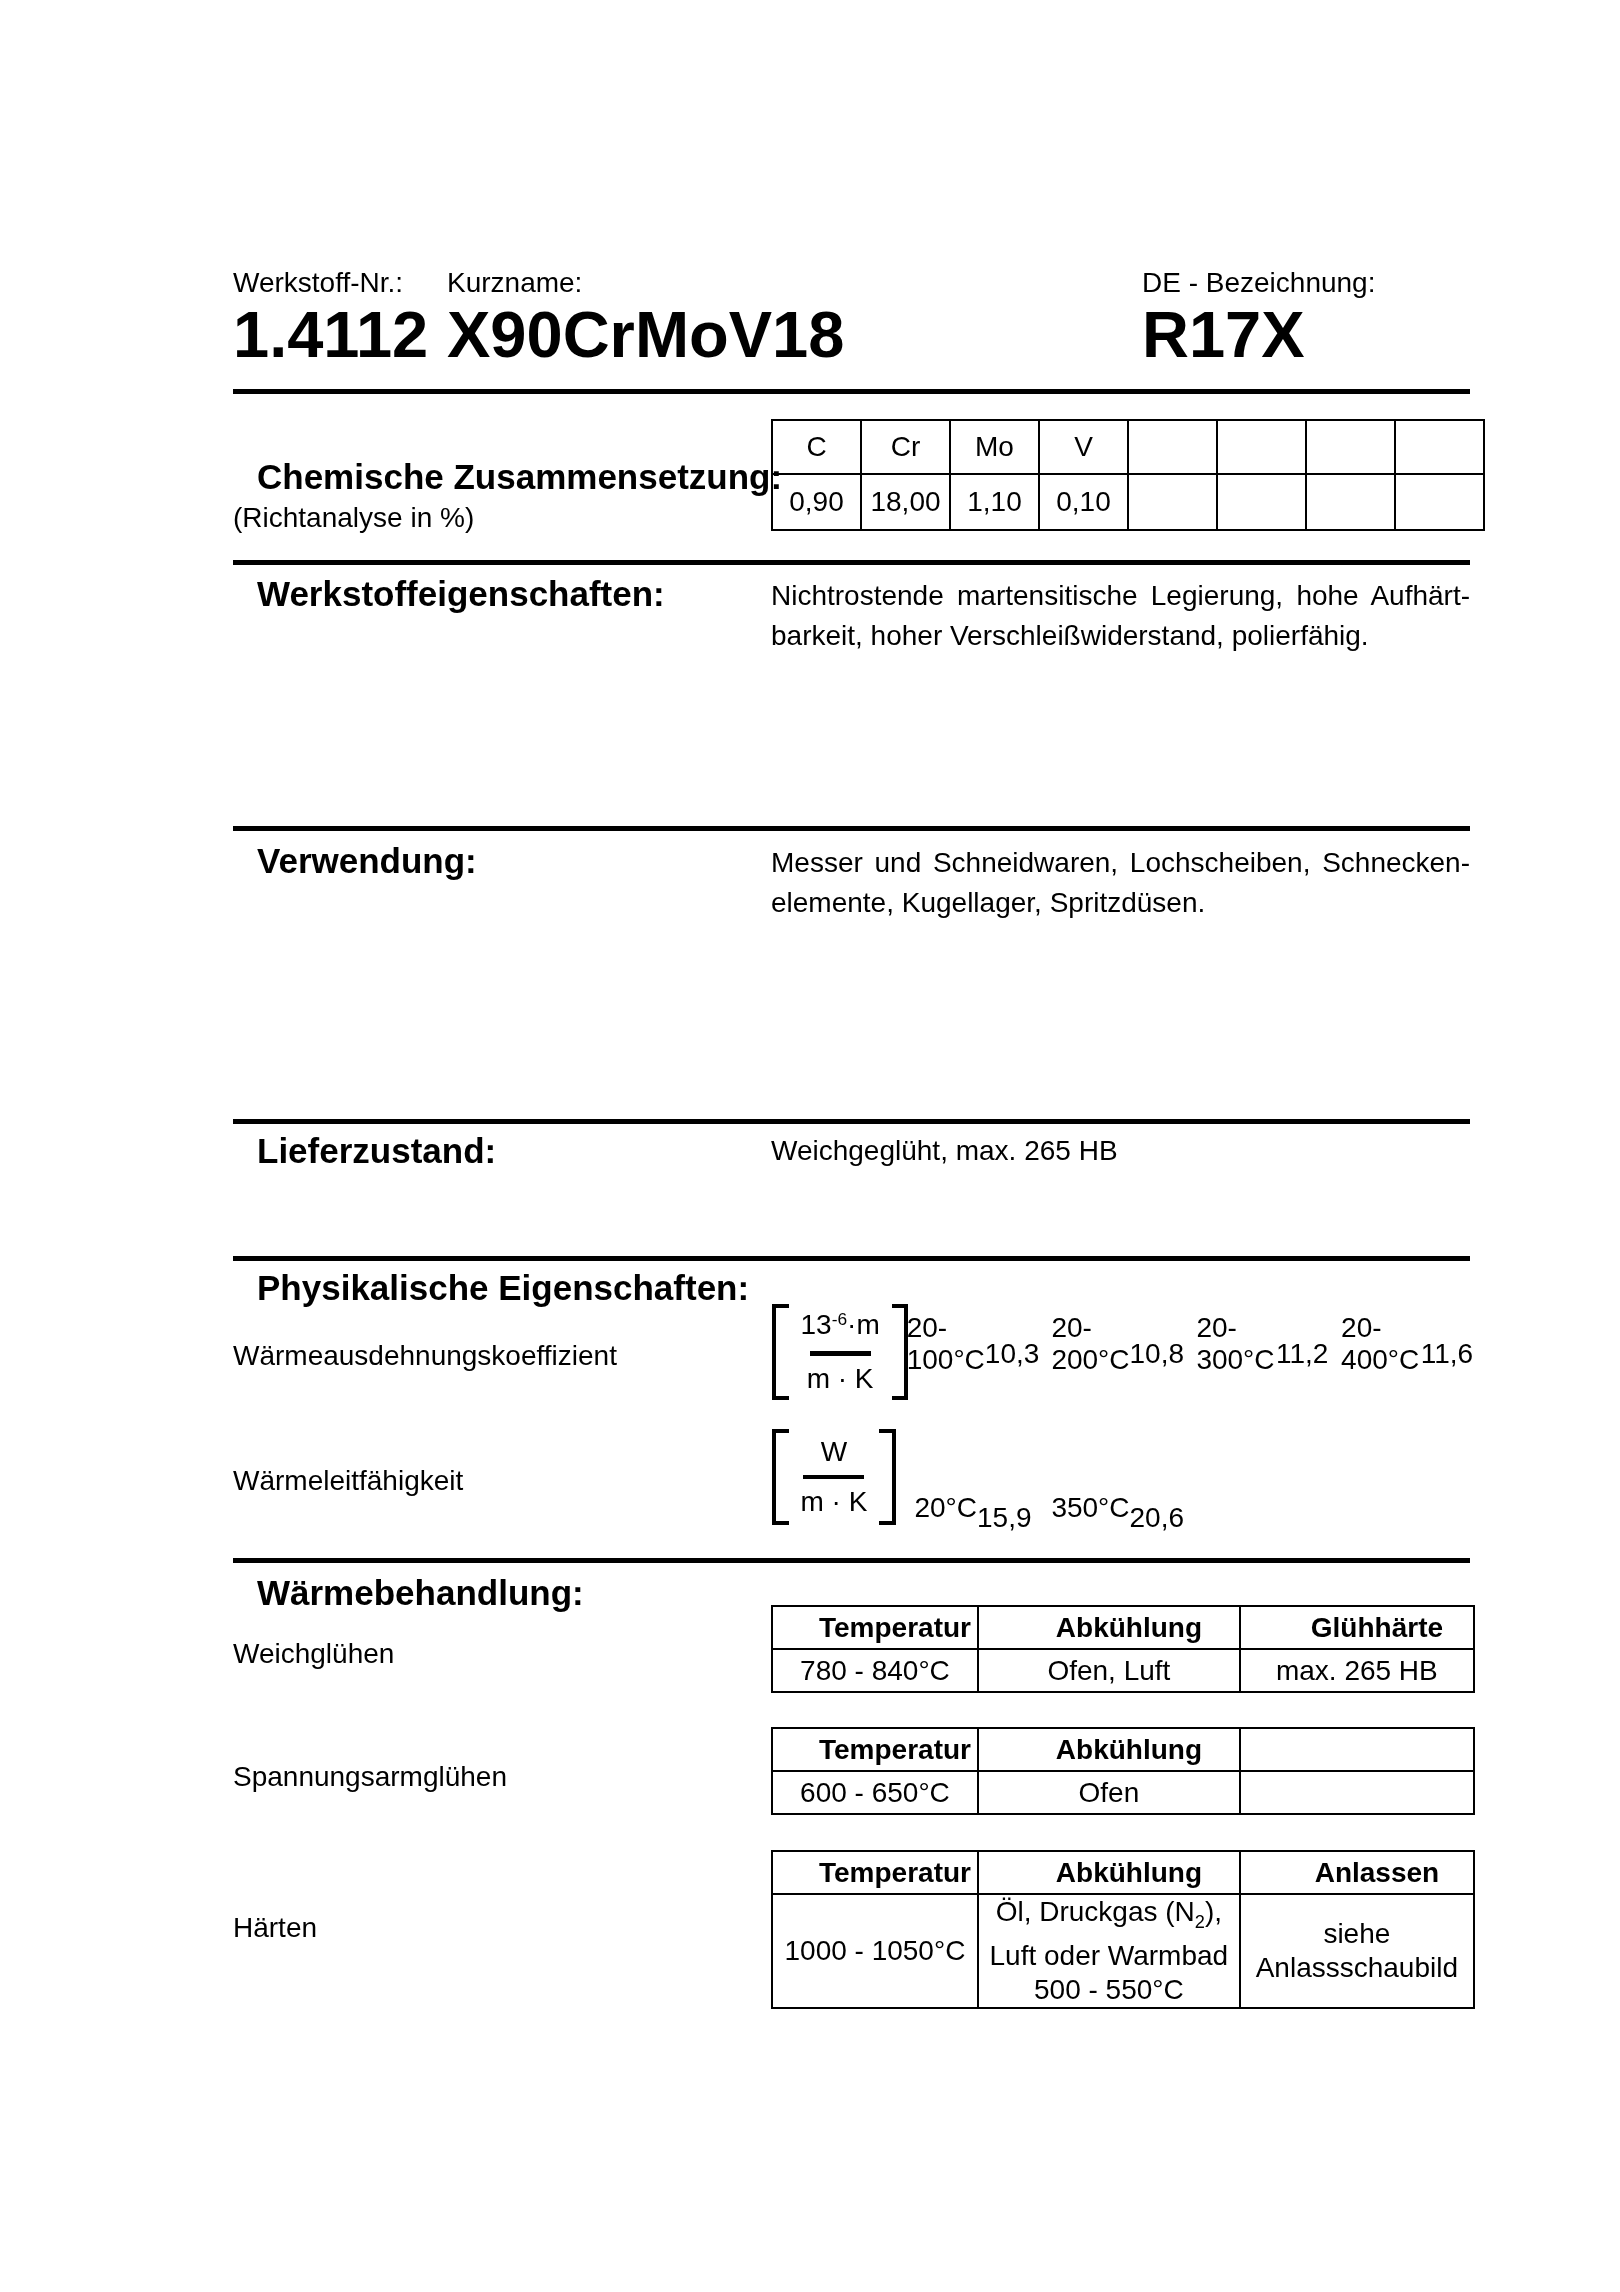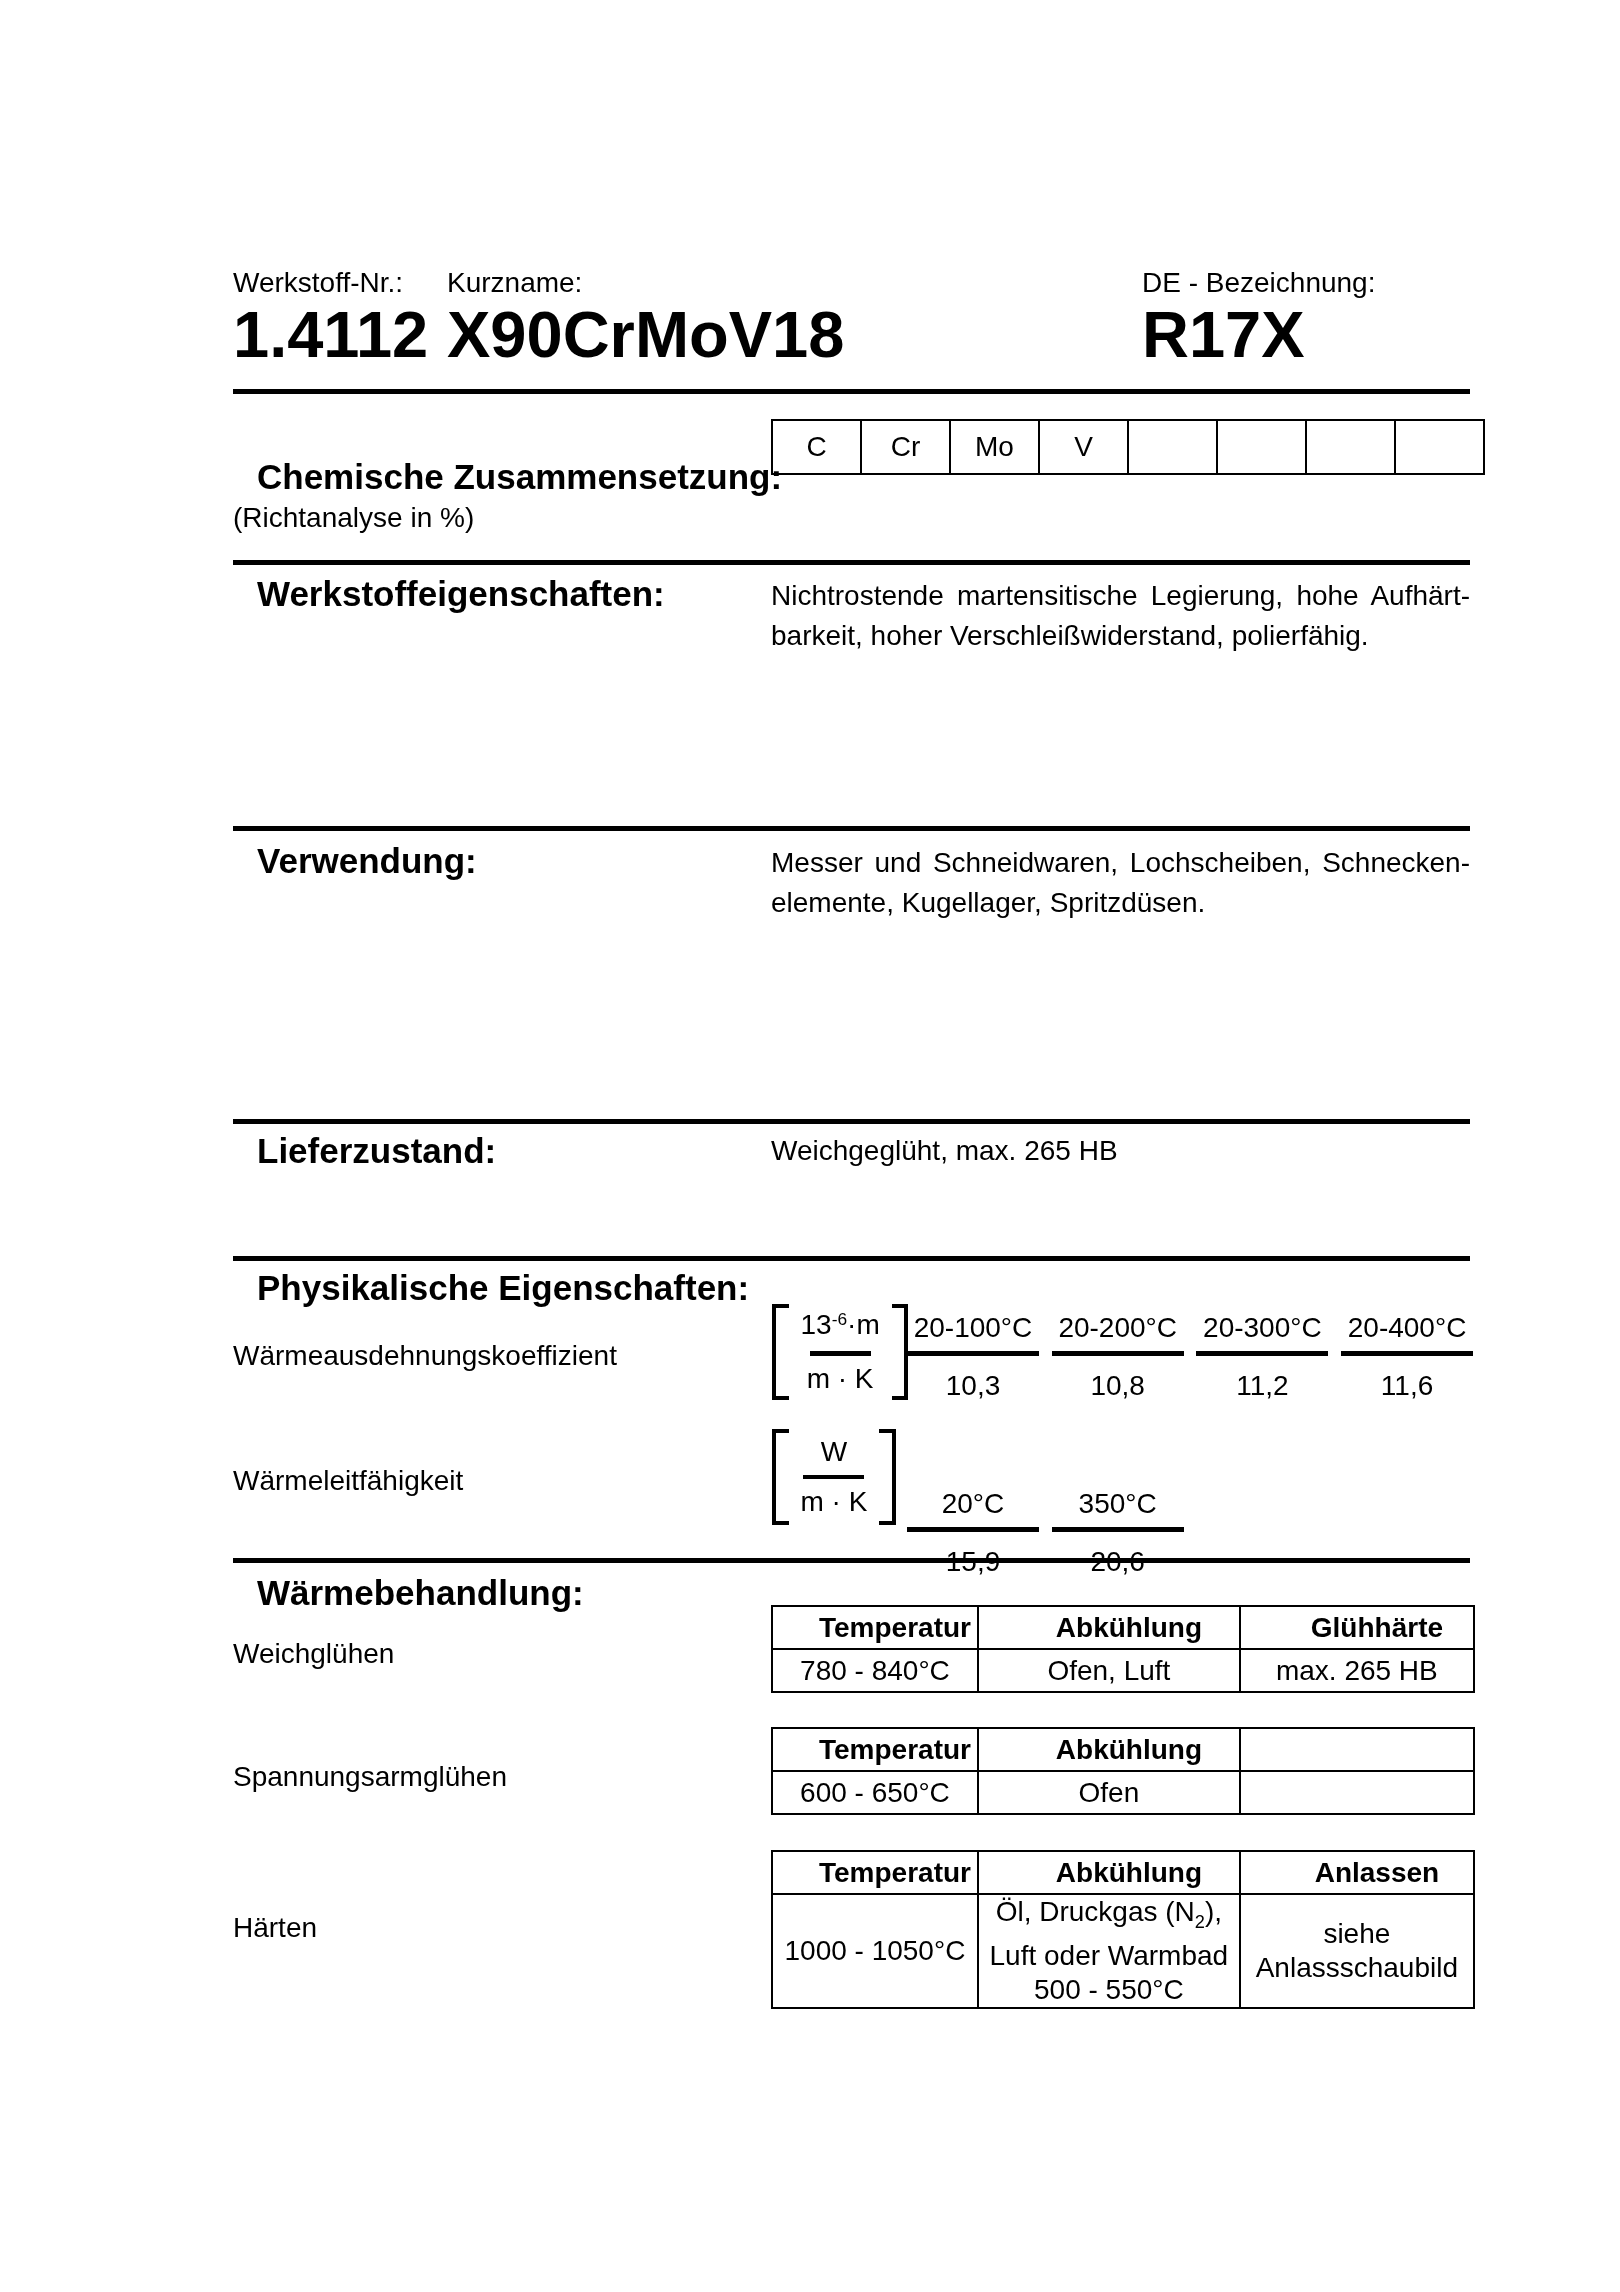--- a/index.html
+++ b/index.html
@@ -32,21 +32,21 @@
   .unit-bracket { position:absolute; display:flex; align-items:stretch; }
   .brk { width:12.7px; }
   .brk-l { border:4.9px solid #000; border-right:none; }
   .brk-r { border:4.9px solid #000; border-left:none; }
   .unit-inner { display:flex; flex-direction:column; align-items:center; justify-content:center; padding:0 11.8px; min-width:59px; }
   .unit-top, .unit-bot { font-size:28px; line-height:32px; white-space:nowrap; }
   .unit-bar { height:4.9px; background:#000; width:61px; margin:6.9px 0; }
   sup.exp { font-size:62%; vertical-align:baseline; position:relative; top:-0.55em; }
 
   .fcols { position:absolute; display:flex; }
-  .fcol { display:flex; flex-direction:column; align-items:center; width:132px; margin-right:12.7px; }
+  .fcol { display:flex; flex-direction:row; align-items:center; width:132px; margin-right:12.7px;justify-content:center; }
   .ftemp { font-size:28px; padding-bottom:6.9px; }
   .fbar  { align-self:stretch; height:4.9px; background:#000; }
   .fval  { font-size:28px; padding-top:14px; }
 
   
   .ht-table { position:absolute; left:771px; }
   .ht-table td {
     border:2.9px solid #000; text-align:center; vertical-align:middle;
     font-size:28px; line-height:34px; padding:0 5.9px; white-space:normal;
   }
@@ -78,20 +78,30 @@
         <tr class="hdr">
       <td>C</td>
       <td>Cr</td>
       <td>Mo</td>
       <td>V</td>
       <td></td>
       <td></td>
       <td></td>
       <td></td>
     </tr>
+    <tr class="val">
+      <td>0,90</td>
+      <td>18,00</td>
+      <td>1,10</td>
+      <td>0,10</td>
+      <td></td>
+      <td></td>
+      <td></td>
+      <td></td>
+    </tr>
   </tbody>
     </table>
 
   <div class="rule" style="top:560px;"></div>
 
   <div class="abs h1" style="left:233px; top:574px;">Werkstoffeigenschaften:</div>
   <div class="body-block" style="top:576px;">
     <div class="jline">Nichtrostende martensitische Legierung, hohe Aufhärt-</div>
     <div class="nline">barkeit, hoher Verschleißwiderstand, polierfähig.</div>
   </div>

